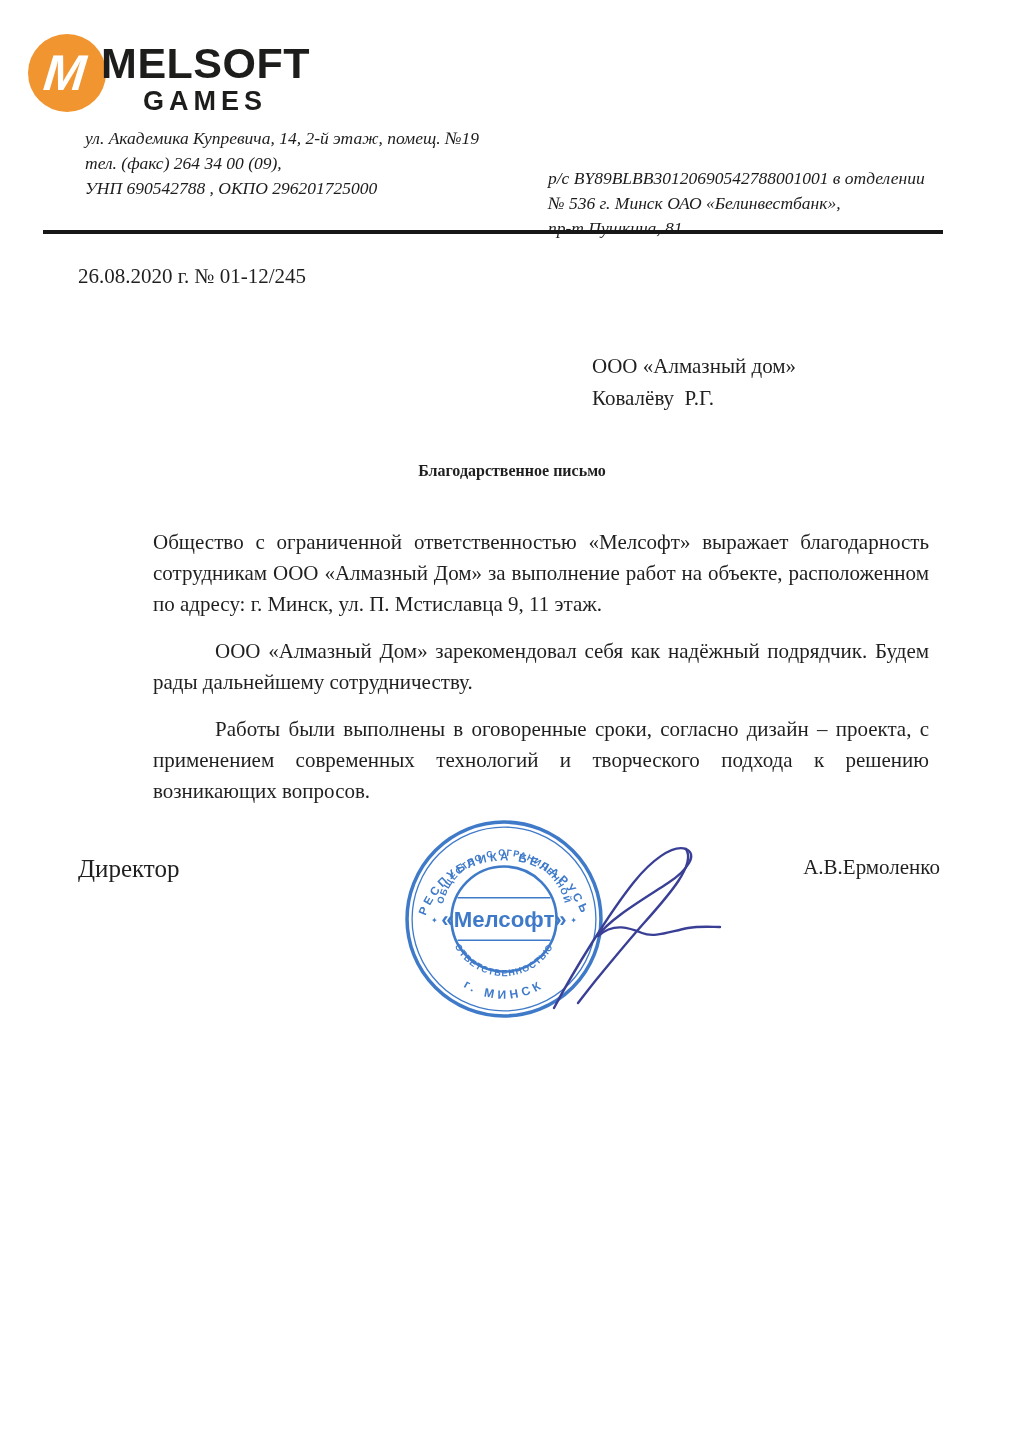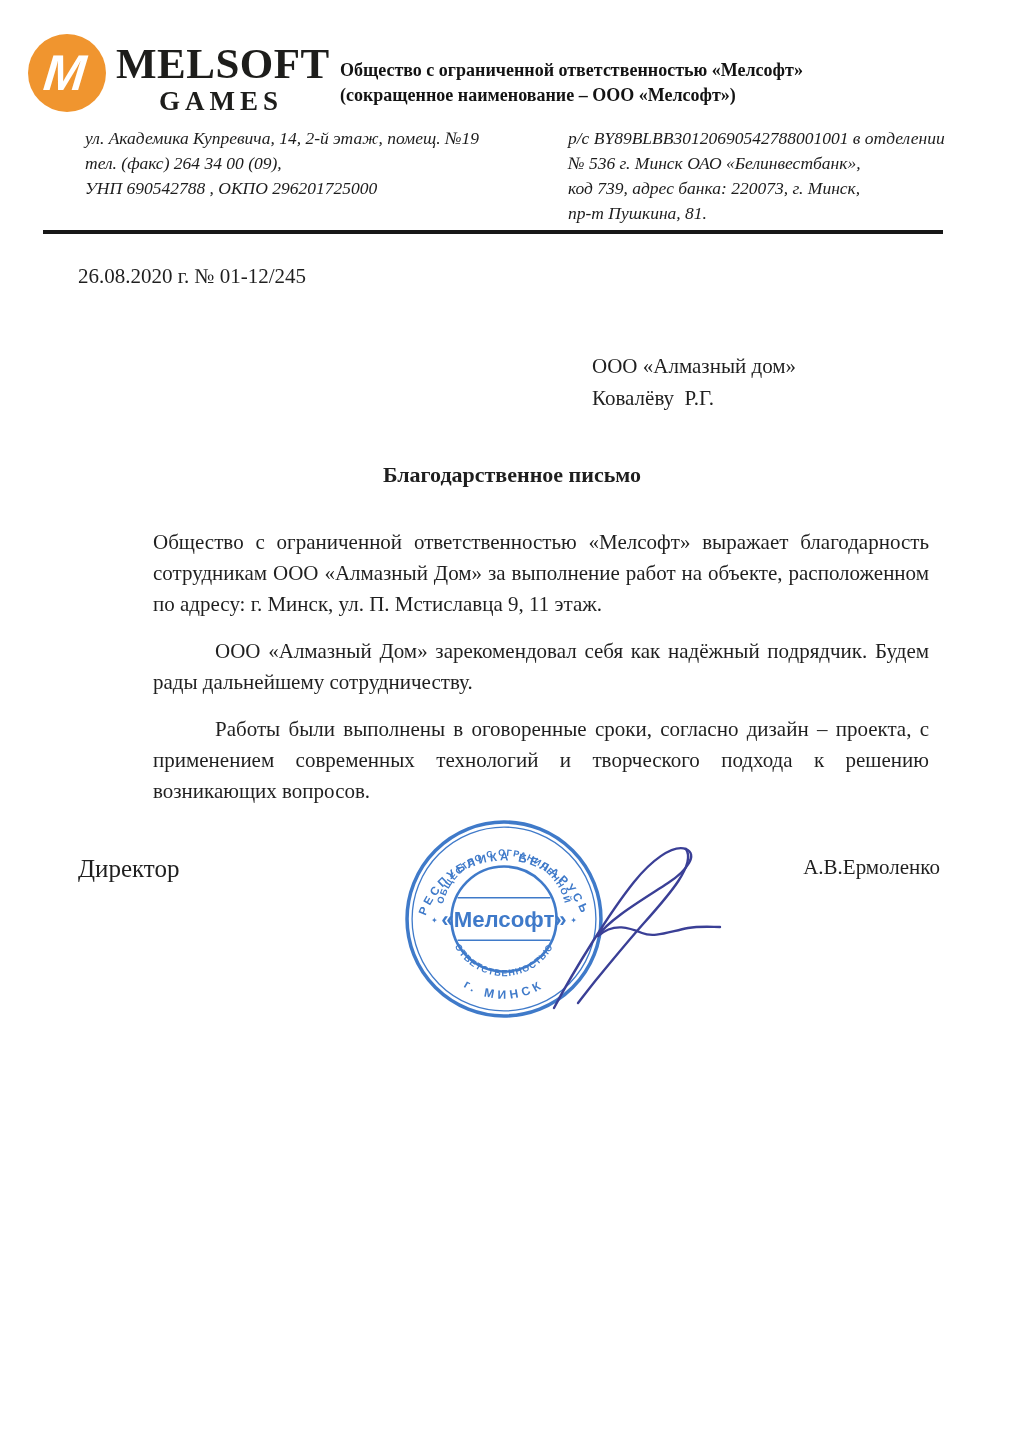--- a/index.html
+++ b/index.html
@@ -18,45 +18,45 @@
     border-radius:50%;
     display:flex;align-items:center;justify-content:center;
   }
   .logo-monogram{
     font-family:"Liberation Sans", sans-serif;
     font-weight:900;font-style:italic;
     font-size:50px;color:#ffffff;line-height:1;
     transform:skewX(-6deg) translateX(-2px);
   }
   .brand{
-    position:absolute;left:116px;top:42px;
-    font-family:Liberation Serif, serif;
+    position:absolute;left:100px;top:42px;
+    font-family:Liberation Sans, sans-serif;
     color:#1d1d1b;text-align:right;width:210px;
   }
   .brand-main{font-size:43px;font-weight:800;letter-spacing:0.5px;line-height:1;}
   .brand-sub{font-size:27px;font-weight:800;letter-spacing:5px;line-height:1;margin-top:3px;text-align:center;}
   .company-head{
     position:absolute;left:340px;top:58px;width:500px;
     font-weight:bold;font-size:18px;line-height:25px;color:#131313;
   }
   .addr{
     position:absolute;top:126px;
     font-style:italic;font-size:17.5px;line-height:25px;color:#1c1c1c;
   }
   .addr-left{left:85px;width:440px;}
-  .addr-right{left:568px;width:400px;}
+  .addr-right{left:548px;width:400px;margin-top:40px;}
   .divider{
     position:absolute;left:43px;top:230px;width:900px;height:4px;background:#171717;
   }
   
   .ref{position:absolute;left:78px;top:264px;font-size:21px;}
   .addressee{position:absolute;left:592px;top:350px;font-size:21px;line-height:32px;}
   .letter-title{
     position:absolute;left:0;top:462px;width:100%;
-    text-align:center;font-weight:bold;font-size:22px;
+    text-align:center;font-weight:bold;font-size:16px;
   }
   
   .body-text{
     position:absolute;left:137px;top:511px;width:808px;
     font-size:21px;line-height:31px;text-align:justify;
   }
   .body-text p{margin:16px;}
   .body-text p.indent{text-indent:62px;}
   
   .sig-position{position:absolute;left:78px;top:855px;font-size:25px;}
@@ -69,34 +69,29 @@
 
 <div class="page">
 
   <div class="logo-circle" style="background:#F0952F;">
     <span class="logo-monogram">M</span>
   </div>
   <div class="brand">
     <div class="brand-main">MELSOFT</div>
     <div class="brand-sub">GAMES</div>
   </div>
-  <div class="company-head">
-    <div>Общество с ограниченной ответственностью «Мелсофт»</div>
-    <div>(сокращенное наименование – ООО «Мелсофт»)</div>
-  </div>
 
   <div class="addr addr-left">
     <div>ул. Академика Купревича, 14, 2-й этаж, помещ. №19</div>
     <div>тел. (факс) 264 34 00 (09),</div>
     <div>УНП 690542788 , ОКПО 296201725000</div>
   </div>
   <div class="addr addr-right">
     <div>р/с BY89BLBB30120690542788001001 в отделении</div>
     <div>№ 536 г. Минск ОАО «Белинвестбанк»,</div>
-    <div>код 739, адрес банка: 220073, г. Минск,</div>
     <div>пр-т Пушкина, 81.</div>
   </div>
 
   <div class="divider"></div>
 
   <div class="ref">26.08.2020 г. № 01-12/245</div>
 
   <div class="addressee">
     <div>ООО «Алмазный дом»</div>
     <div>Ковалёву&nbsp; Р.Г.</div>

